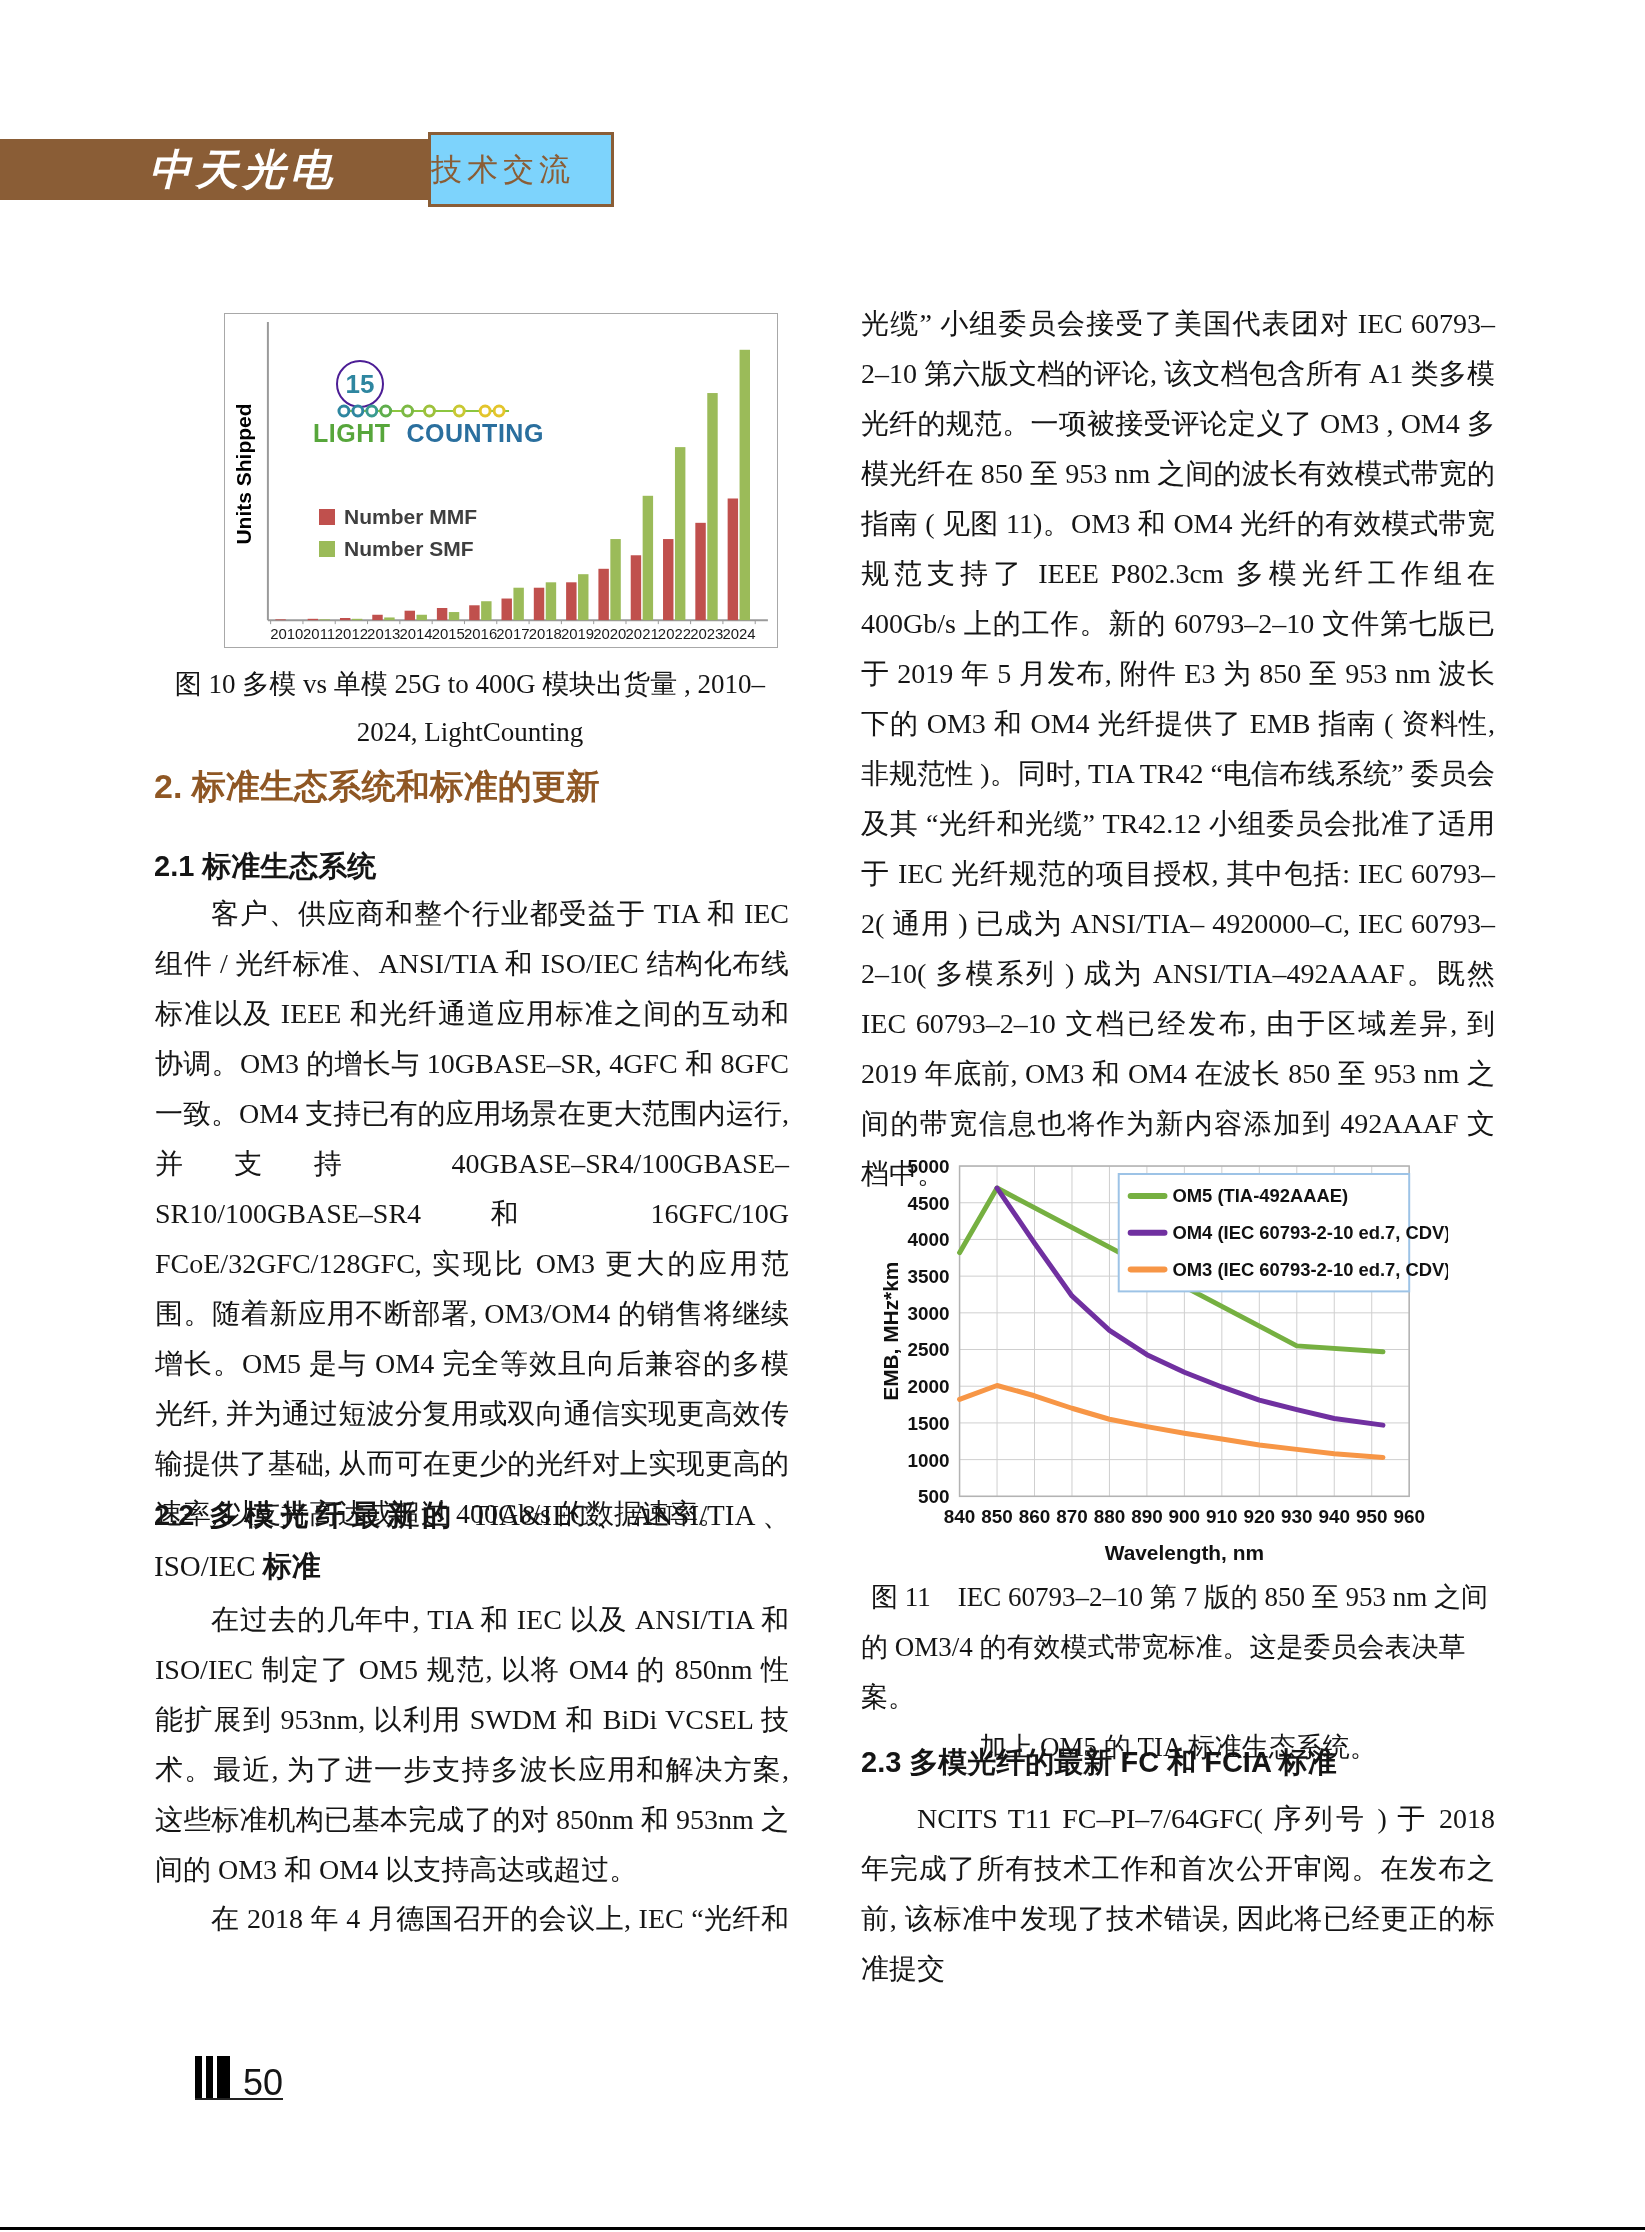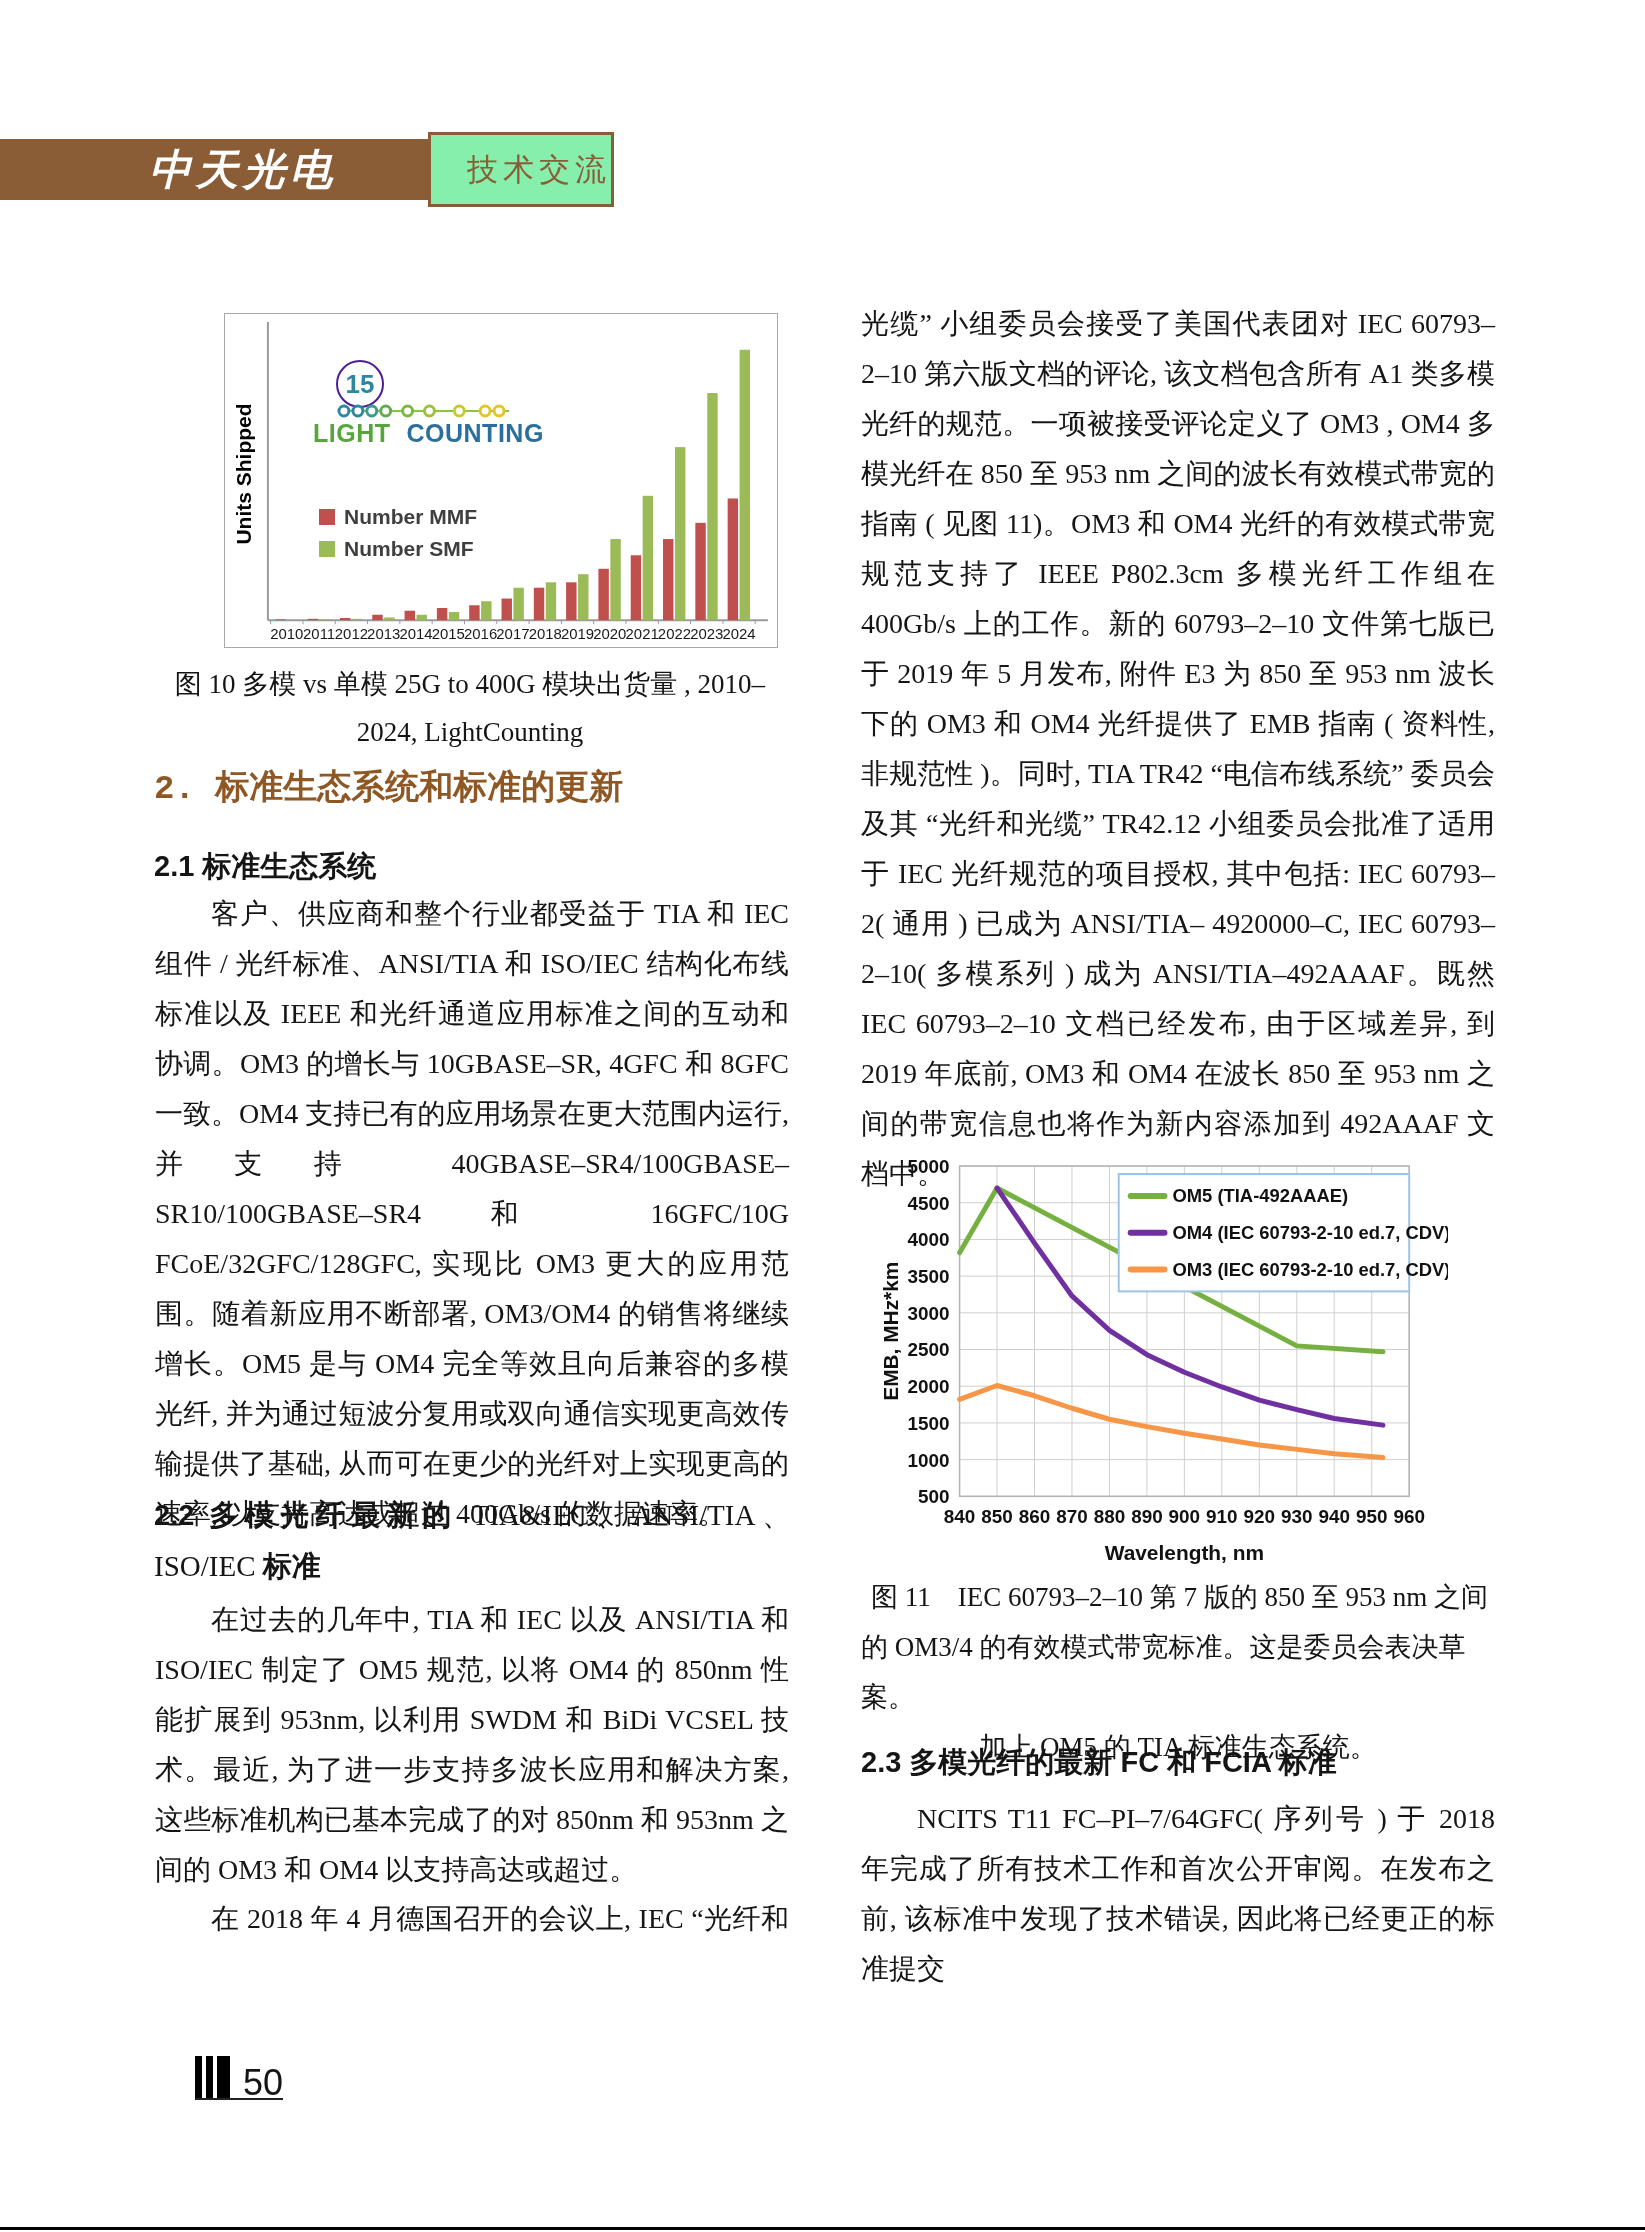--- a/index.html
+++ b/index.html
@@ -5,22 +5,22 @@
   :root{ --brown:#8a5d36; --hbrown:#8f5724; }
   html,body{margin:0;padding:0;background:#e8e8e8;}
   .page{position:relative;width:1646px;height:2233px;background:#ffffff;margin:0 auto;
         font-family:"Liberation Serif","DejaVu Serif",serif;color:#151515;overflow:hidden;}
   .page-bottom-rule{position:absolute;left:0;top:2227px;width:1646px;height:3px;background:#000;}
 
   
   .brand-bar{position:absolute;left:0;top:139px;width:428px;height:61px;background:var(--brown);}
   .brand-logo{position:absolute;left:149px;top:142px;width:279px;color:#fff;font-size:42px;font-weight:bold;
               font-family:"DejaVu Sans",sans-serif;letter-spacing:5px;font-style:italic;}
-  .tab-box{position:absolute;left:428px;top:132px;width:186px;height:75px;background:#86efac;
-           border:3px solid var(--brown);box-sizing:border-box;display:flex;align-items:center;justify-content:flex-end;}
+  .tab-box{position:absolute;left:428px;top:132px;width:186px;height:75px;background:#7dd3fc;
+           border:3px solid var(--brown);box-sizing:border-box;display:flex;align-items:center;justify-content:flex-start;}
   .tab-box span{color:var(--brown);font-size:31px;font-family:"Liberation Sans",sans-serif;letter-spacing:5px;}
 
   
   .fig10-box{position:absolute;left:224px;top:313px;width:554px;height:335px;border:1px solid #a8a8a8;box-sizing:border-box;}
   .f10-ylabel{position:absolute;left:-80px;top:147px;width:199px;height:26px;text-align:center;transform:rotate(-90deg);
               font-family:"Liberation Sans",sans-serif;font-weight:bold;font-size:21px;color:#000;}
   .lc-badge{position:absolute;left:111px;top:46px;width:44px;height:44px;border:2px solid #4c1d95;border-radius:50%;
             display:flex;align-items:center;justify-content:center;font-family:"Liberation Sans",sans-serif;
             font-size:26px;font-weight:bold;color:#2E86A0;background:#fff;}
   .lc-dots{position:absolute;left:109px;top:88px;}
@@ -29,21 +29,21 @@
   .lc-light{color:#57A63B;} .lc-counting{color:#2A6F9E;margin-left:16px;}
   .f10-legend{position:absolute;left:94px;top:191px;font-family:"Liberation Sans",sans-serif;font-size:21px;
               color:#3f3f3f;font-weight:600;}
   .f10-legend .row{display:flex;align-items:center;margin-bottom:8px;}
   .f10-swatch{width:16px;height:16px;margin-right:9px;}
   .f10-svg{position:absolute;left:0;top:0;}
 
   .f10-caption{position:absolute;left:154px;top:660px;width:632px;text-align:center;font-size:27px;line-height:48px;}
 
   
-  .h-s2{position:absolute;left:154px;top:764px;width:637px;font-family:Liberation Mono, monospace;
+  .h-s2{position:absolute;left:154px;top:764px;width:637px;font-family:Liberation Sans, sans-serif;
         font-weight:bold;font-size:34px;color:var(--hbrown);}
   .h-s21{position:absolute;left:154px;top:847px;font-family:"Liberation Sans",sans-serif;font-weight:bold;font-size:29px;}
   .h-s22{position:absolute;left:154px;top:1490px;width:637px;font-size:29px;line-height:51px;text-align:justify;}
   .h-s22 .b{font-family:"Liberation Sans",sans-serif;font-weight:bold;}
   .h-s22 .m{font-family:"Liberation Serif",serif;font-weight:normal;}
   .h-s23{position:absolute;left:861px;top:1743px;font-family:"Liberation Sans",sans-serif;font-weight:bold;font-size:29px;}
 
   
   .para{font-size:28px;line-height:50px;text-align:justify;color:#151515;}
   .indent{text-indent:2em;}

